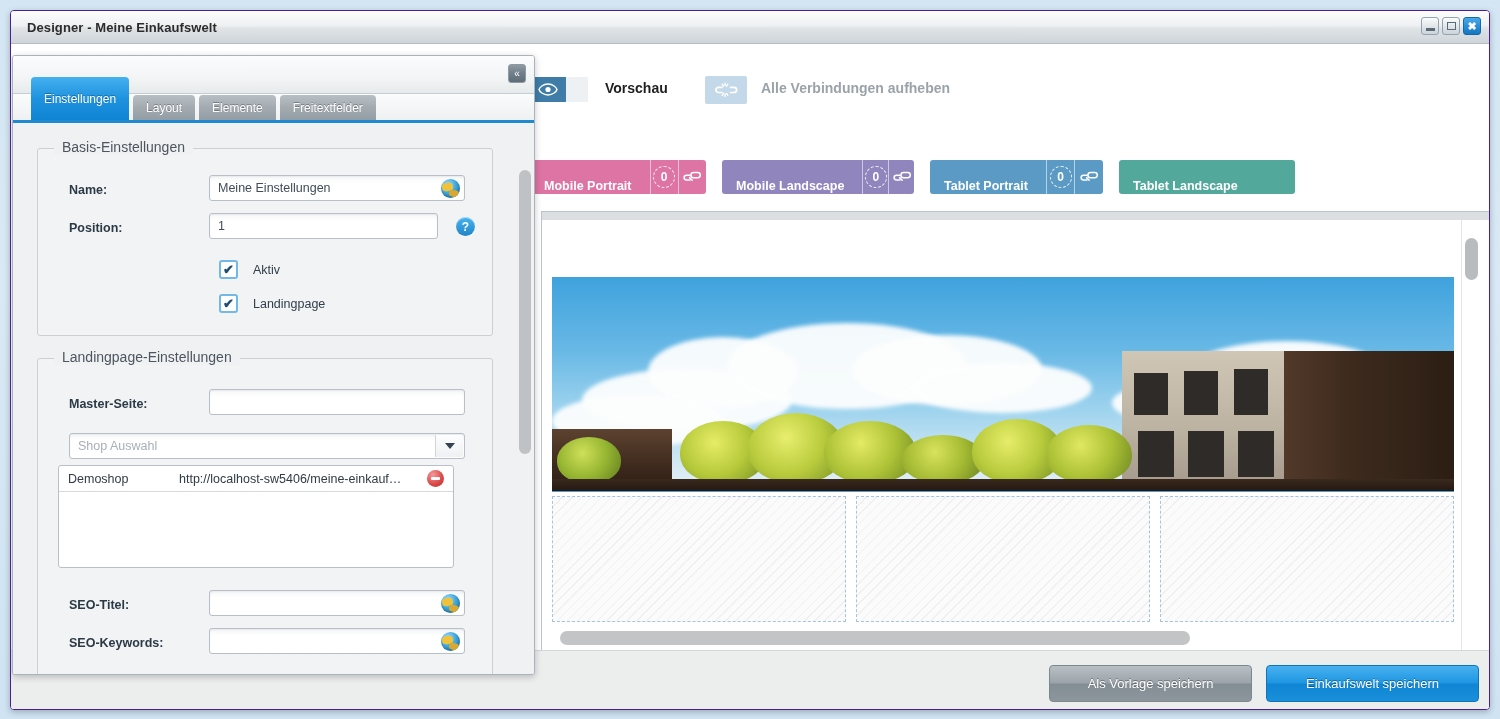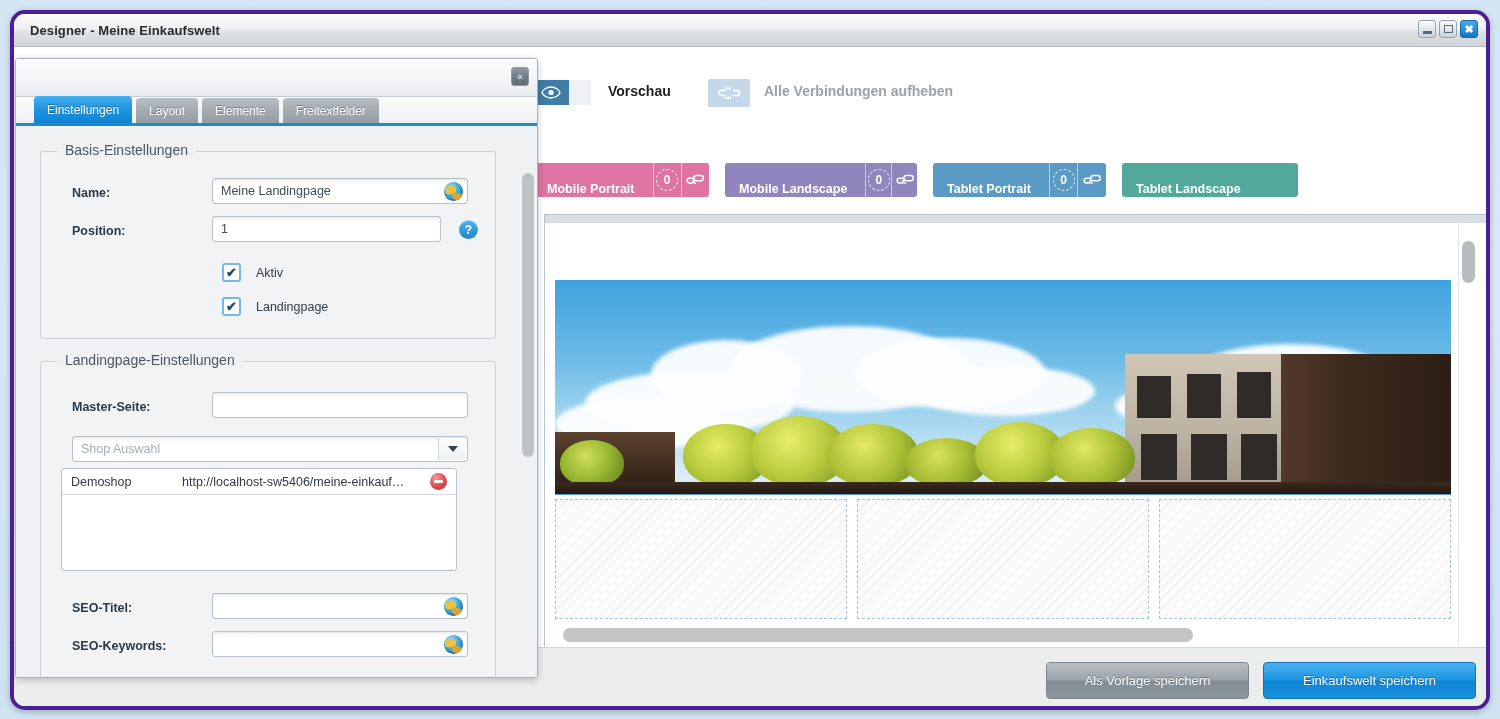--- a/index.html
+++ b/index.html
@@ -12,22 +12,22 @@
   body {
     background: linear-gradient(180deg,#d4e6f4 0%,#d9e9f5 40%,#cfe3f3 100%);
   }
 
   
   #window {
     position: absolute;
     left: 10px; top: 10px;
     width: 1480px; height: 700px;
     background: #eceded;
-    border: 4px solid #4c1d95;
-    border-radius: 15px;
+    border: 1px solid #4c1d95;
+    border-radius: 4px;
     box-shadow: 0 2px 6px rgba(0,0,0,.25);
     overflow: hidden;
   }
   #titlebar {
     position: absolute; left:0; top:0; width:100%; height:33px;
     background: linear-gradient(180deg,#fdfdfd 0%,#eef0f1 45%,#dfe3e6 55%,#cfd5d9 100%);
     border-bottom: 1px solid #b4bcc3;
   }
   #titlebar .title {
     position:absolute; left:16px; top:9px;
@@ -262,21 +262,21 @@
     height:25px; padding:0 13px;
     display:flex; align-items:center;
     font-size:12px; color:#ffffff; font-weight:normal;
     border-radius:4px 4px 0 0;
     background: linear-gradient(180deg,#b8bfc4 0%,#a3abb1 50%,#949da4 100%);
     text-shadow: 0 -1px 0 rgba(0,0,0,.3);
     cursor:pointer;
   }
   .lptab.active {
     background: linear-gradient(180deg,#44b0ef 0%,#1f93e0 50%,#0f84d2 100%);
-    height:27px;
+    height:43px;
   }
   #lpContent {
     position:absolute; left:0; top:70px; right:0; bottom:0;
     background:#f0f1f2;
     overflow:hidden;
   }
   .fieldset {
     position:absolute;
     border:1px solid #cbd0d4; border-radius:3px;
     background:#f2f3f4;
@@ -551,21 +551,21 @@
         <div class="lptab">Elemente</div>
         <div class="lptab">Freitextfelder</div>
       </div>
 
       <div id="lpContent">
 
         <div class="fieldset" style="left:24px; top:22px; width:456px; height:188px;">
           <div class="legend">Basis-Einstellungen</div>
 
           <div class="lbl" style="left:31px; top:34px;">Name:</div>
-          <div class="inp" style="left:171px; top:26px; width:256px;">Meine Landingpage</div>
+          <div class="inp" style="left:171px; top:26px; width:256px;">Meine Einstellungen</div>
           <div class="globe" style="left:403px; top:30px;"></div>
 
           <div class="lbl" style="left:31px; top:72px;">Position:</div>
           <div class="inp" style="left:171px; top:64px; width:229px;">1</div>
           <div class="helpbtn" style="left:418px; top:68px;">?</div>
 
           <div class="chk" style="left:181px; top:111px;">
             <span class="tick">✔</span>
           </div>
           <div class="chklabel" style="left:215px; top:114px;">Aktiv</div>

